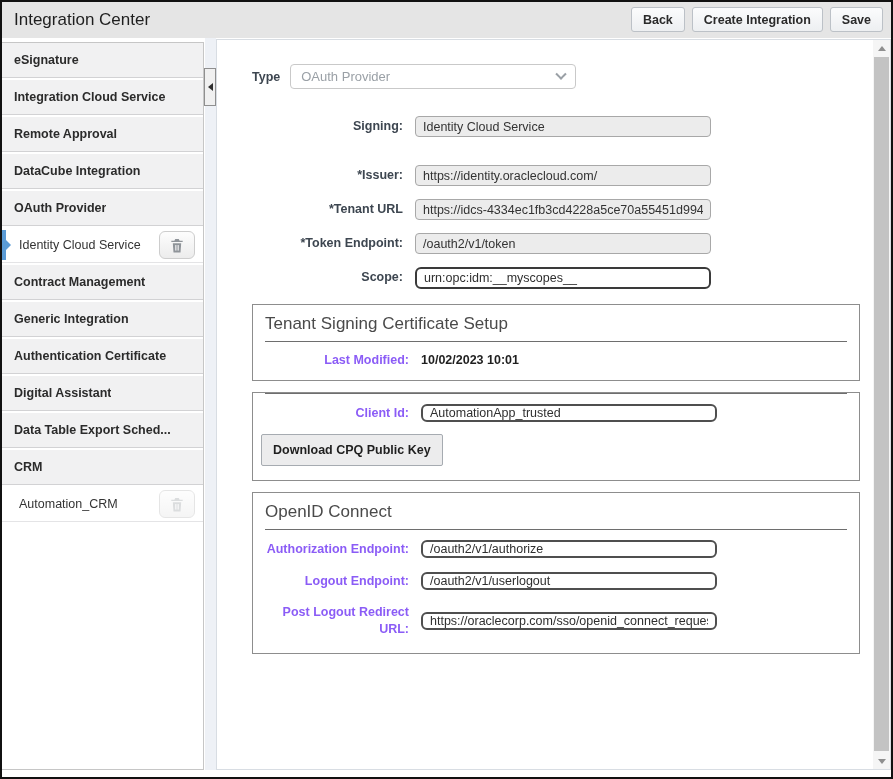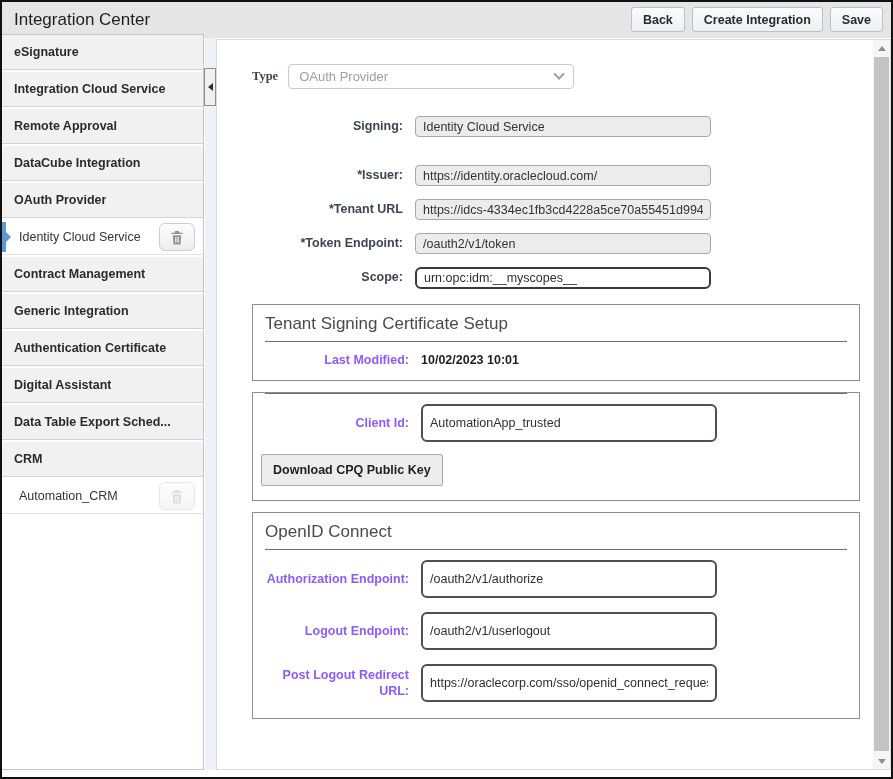--- a/index.html
+++ b/index.html
@@ -10,21 +10,21 @@
   
   .titlebar { position:absolute; left:0; top:0; right:0; height:36px; background:#e5e5e5;
               display:flex; align-items:center; padding-left:12px; }
   .app-title { font-size:17px; color:#1f1f1f; }
   .header-buttons { position:absolute; right:8px; top:5px; display:flex; gap:7px; }
   .hbtn { height:25px; padding:0 11px; background:linear-gradient(#fbfcfd,#edeff1);
           border:1px solid #bcc1c7; border-radius:3px; font-family:inherit;
           font-weight:bold; font-size:12.5px; color:#2b2b2b; cursor:pointer; }
 
   
-  .sidebar { position:absolute; left:0; top:32px; width:202px; bottom:7px; background:#fff;
+  .sidebar { position:absolute; left:0; top:40px; width:202px; bottom:7px; background:#fff;
              border:1px solid #c6c6c6; border-left:none; }
   .side-item { position:relative; height:35px; margin-bottom:2px; display:flex;
                align-items:center; background:#f1f1f2; border-bottom:1px solid #d2d2d4;
                padding:0 8px 0 12px; cursor:pointer; }
   .side-label { font-weight:bold; font-size:12.5px; color:#2b2b2b; white-space:nowrap;
                 overflow:hidden; }
   .side-item.entry { background:#fff; border-bottom:1px solid #e4e4e6; padding-left:17px; }
   .side-item.entry .side-label { font-weight:normal; color:#333; flex:1; }
   .sel-marker { position:absolute; left:0; top:2px; bottom:2px; width:4px; background:#5b9bd5; }
   .sel-marker::after { content:""; position:absolute; left:4px; top:50%; margin-top:-5px;
@@ -48,24 +48,24 @@
   .content { position:absolute; left:0; top:0; right:17px; bottom:0;
              padding:24px 14px 0 35px; overflow:hidden; }
 
   .frow { display:flex; align-items:center; margin-bottom:13px; }
   .flabel { width:163px; min-width:163px; text-align:right; padding-right:12px;
             font-weight:bold; font-size:12.5px; color:#3d4650; line-height:1.25; }
   .tinput { width:296px; height:21px; font-size:12.5px; color:#2f2f2f; padding:1px 7px;
             font-family:inherit; }
   .dis { background:#ececec; border:1px solid #a8a8a8; border-radius:4px; color:#333; }
   .scope-input { background:#fff; border:2px solid #3a3a3a; border-radius:6px; height:22px; }
-  .txt-input { background:#fff; border:2px solid #4f4f4f; border-radius:6px; height:38px; }
+  .txt-input { background:#fff; border:2px solid #4f4f4f; border-radius:6px; height:18px; }
 
   .type-row { display:flex; align-items:center; margin-bottom:27px; }
-  .type-label { font-weight:bold; font-size:12.5px; color:#3d4650; margin-right:10px;font-family:Liberation Serif, serif; }
+  .type-label { font-weight:bold; font-size:12.5px; color:#3d4650; margin-right:10px; }
   .select-box { width:286px; height:25px; border:1px solid #c9c9c9; border-radius:4px;
                 display:flex; align-items:center; justify-content:space-between;
                 padding:0 10px; color:#9aa0a6; font-size:13px; background:#fff; }
   .chev { width:8px; height:8px; border-right:2px solid #9aa0a6; border-bottom:2px solid #9aa0a6;
           transform:rotate(45deg) translate(-2px,-2px); }
 
   .mb28 { margin-bottom:28px; }
   .mb15 { margin-bottom:15px; }
 
   

